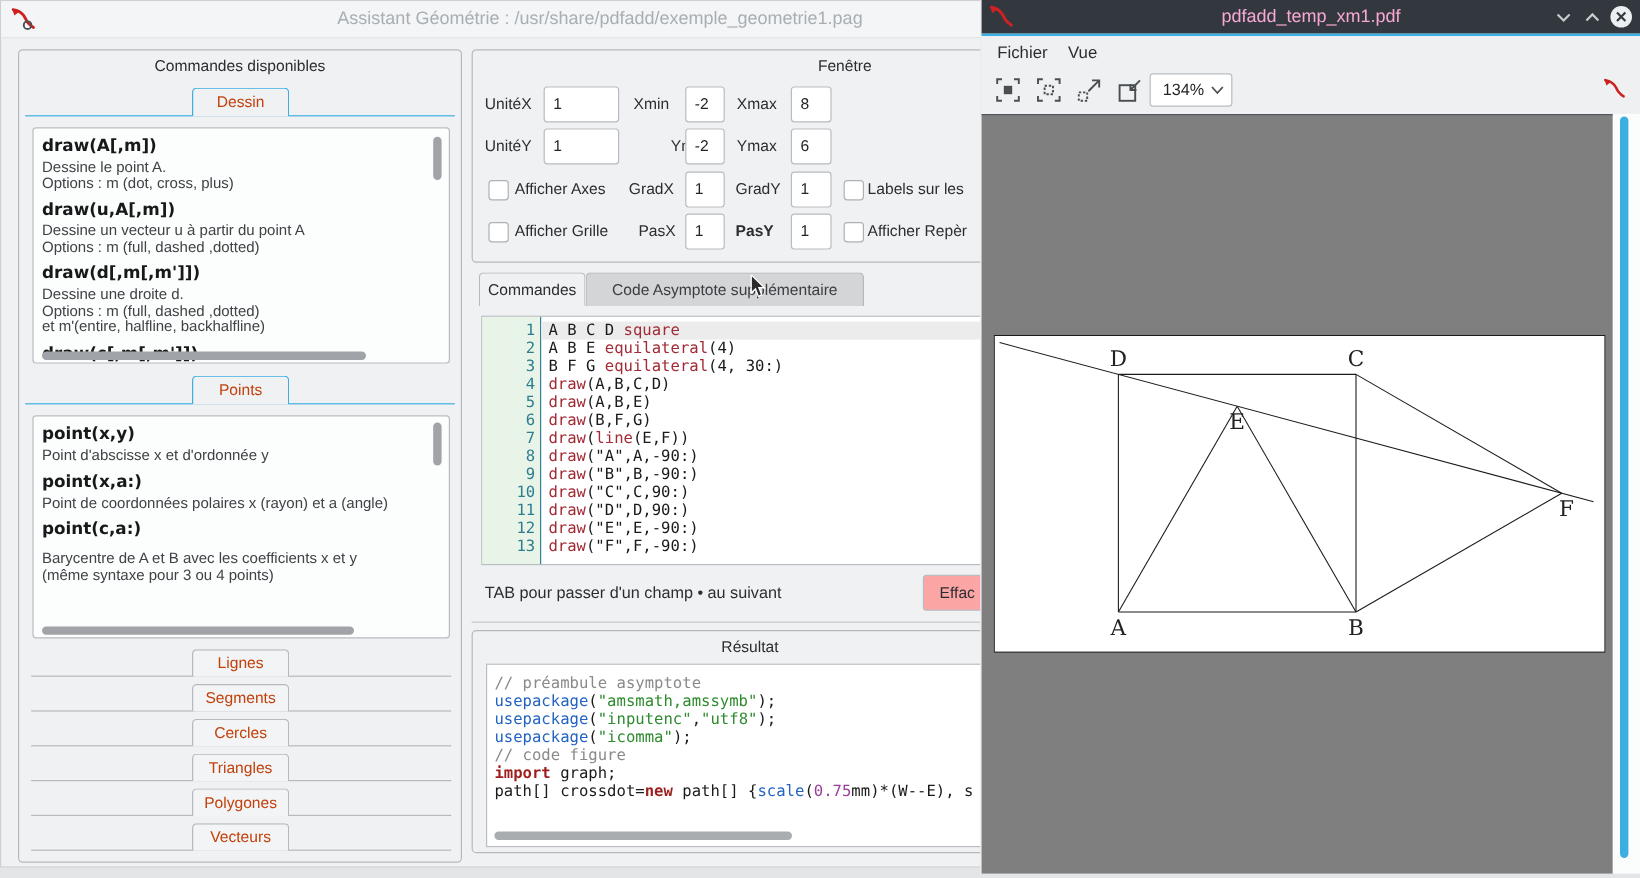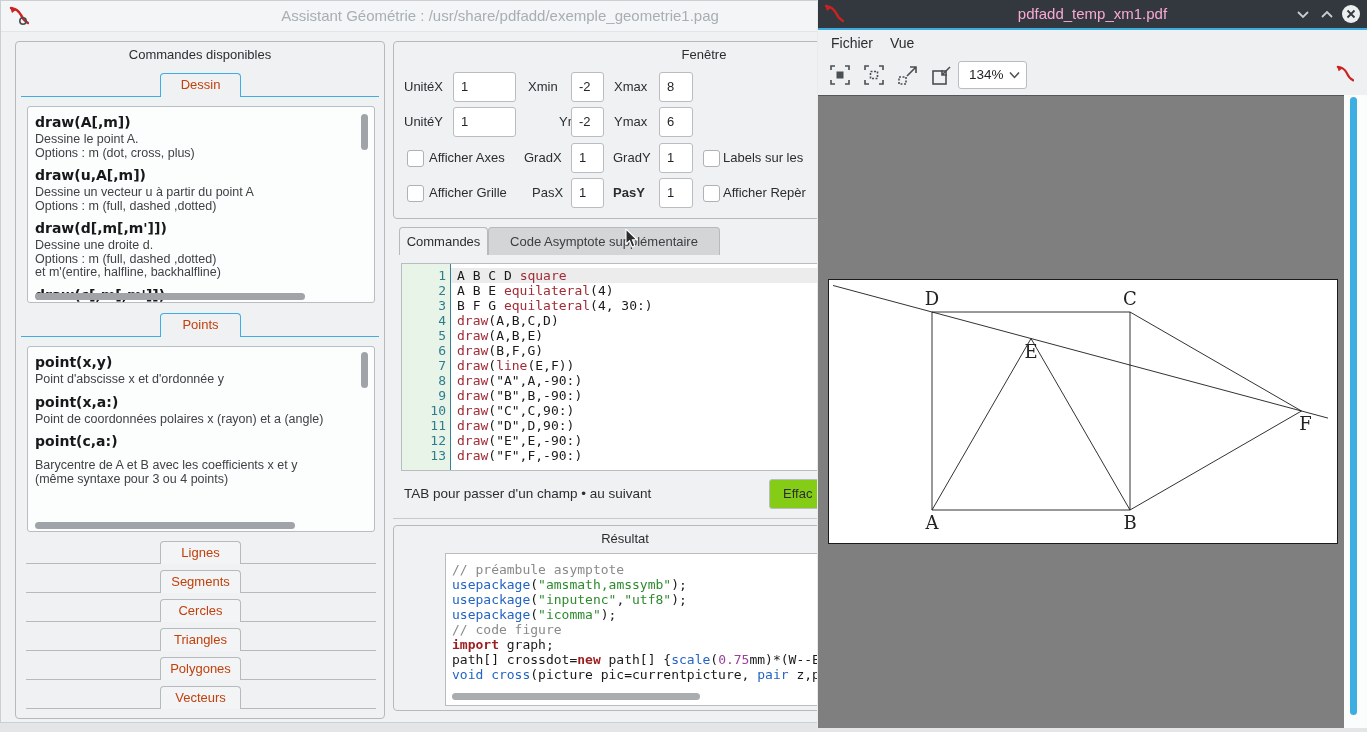--- a/index.html
+++ b/index.html
@@ -57,26 +57,26 @@
   .ed-line{position:relative;height:15px;line-height:15px;white-space:pre;
            font-family:"DejaVu Sans Mono",monospace;font-size:13px;}
   .ed-num{position:absolute;left:0;top:0;width:44px;text-align:right;color:#2d7d8f;}
   .ed-code{position:absolute;left:55px;top:0;}
   .ed-line.hl .linebg{position:absolute;left:49px;top:0;right:0;height:15px;background:#ececec;}
   .tk-p{color:#1a1a1a;} .tk-k{color:#a22b35;} .tk-f{color:#2364c2;} .tk-s{color:#2e8b2e;}
   .tk-c{color:#8a8a8a;} .tk-kb{color:#9c1f1f;font-weight:bold;} .tk-n{color:#9b3f9b;}
 
   .hint{position:absolute;left:403px;top:485px;color:#2b2e31;font-size:13.5px;}
   .clear-btn{position:absolute;left:768px;top:478px;width:90px;height:30px;box-sizing:border-box;
-             background:#84cc16;border:1px solid #b9bdc1;border-radius:3px;line-height:28px;
+             background:#fca5a5;border:1px solid #b9bdc1;border-radius:3px;line-height:28px;
              padding-left:13px;color:#2b2e31;}
   .sep{position:absolute;left:392px;top:517px;width:464px;height:1px;background:#c6c9cc;}
 
   .res-box{position:absolute;left:404px;top:552px;width:446px;height:153px;background:#fff;
-           border:1px solid #b9bdc1;box-sizing:border-box;overflow:hidden;margin-left:40px;}
+           border:1px solid #b9bdc1;box-sizing:border-box;overflow:hidden;}
   .res-line{height:15px;line-height:15px;white-space:pre;font-family:"DejaVu Sans Mono",monospace;font-size:13px;}
 
   
   .pdf-win{position:absolute;left:817px;top:0;width:550px;height:728px;background:#eff0f1;
            border-left:1px solid #e8eaeb;box-sizing:border-box;}
   .pdf-titlebar{position:absolute;left:0;top:0;width:100%;height:28px;background:#32383e;}
   .pdf-title{position:absolute;left:0;top:0;width:100%;height:28px;line-height:28px;text-align:center;
              color:#f9a8d4;font-size:15px;}
   .accent{position:absolute;left:0;top:28px;width:100%;height:2px;background:#3daee2;}
   .menubar{position:absolute;left:0;top:30px;width:100%;height:27px;background:#eff0f1;}
@@ -251,21 +251,20 @@
     </div>
     <div class="res-box">
       <div id="res-lines" style="position:absolute;left:6px;top:8px;">
           <div class="res-line"><span class="tk-c">// préambule asymptote</span></div>
           <div class="res-line"><span class="tk-f">usepackage</span><span class="tk-p">(</span><span class="tk-s">"amsmath,amssymb"</span><span class="tk-p">);</span></div>
           <div class="res-line"><span class="tk-f">usepackage</span><span class="tk-p">(</span><span class="tk-s">"inputenc"</span><span class="tk-p">,</span><span class="tk-s">"utf8"</span><span class="tk-p">);</span></div>
           <div class="res-line"><span class="tk-f">usepackage</span><span class="tk-p">(</span><span class="tk-s">"icomma"</span><span class="tk-p">);</span></div>
           <div class="res-line"><span class="tk-c">// code figure</span></div>
           <div class="res-line"><span class="tk-kb">import</span><span class="tk-p"> graph;</span></div>
           <div class="res-line"><span class="tk-p">path[] crossdot=</span><span class="tk-kb">new</span><span class="tk-p"> path[] {</span><span class="tk-f">scale</span><span class="tk-p">(</span><span class="tk-n">0.75</span><span class="tk-p">mm)*(W--E), s</span></div>
-          <div class="res-line"><span class="tk-f">void</span><span class="tk-p"> </span><span class="tk-f">cross</span><span class="tk-p">(picture pic=currentpicture, </span><span class="tk-f">pair</span><span class="tk-p"> z,pen p</span></div>
         </div>
       <div class="sb h" style="left:6px;top:139px;width:248px;background:#a9adb0;"></div>
     </div>
   </div>
 
   <div class="pdf-win">
     <div class="pdf-titlebar">
       <svg class="win-icon" style="left:6px;top:4px;" viewBox="0 0 20 20">
         <path d="M2,2 Q9,3 12,9 Q14,14 19,17" fill="none" stroke="#cc2222" stroke-width="2.4" stroke-linecap="round"></path>
         <path d="M1,1 L8,3 L3,7 Z" fill="#cc2222"></path>

